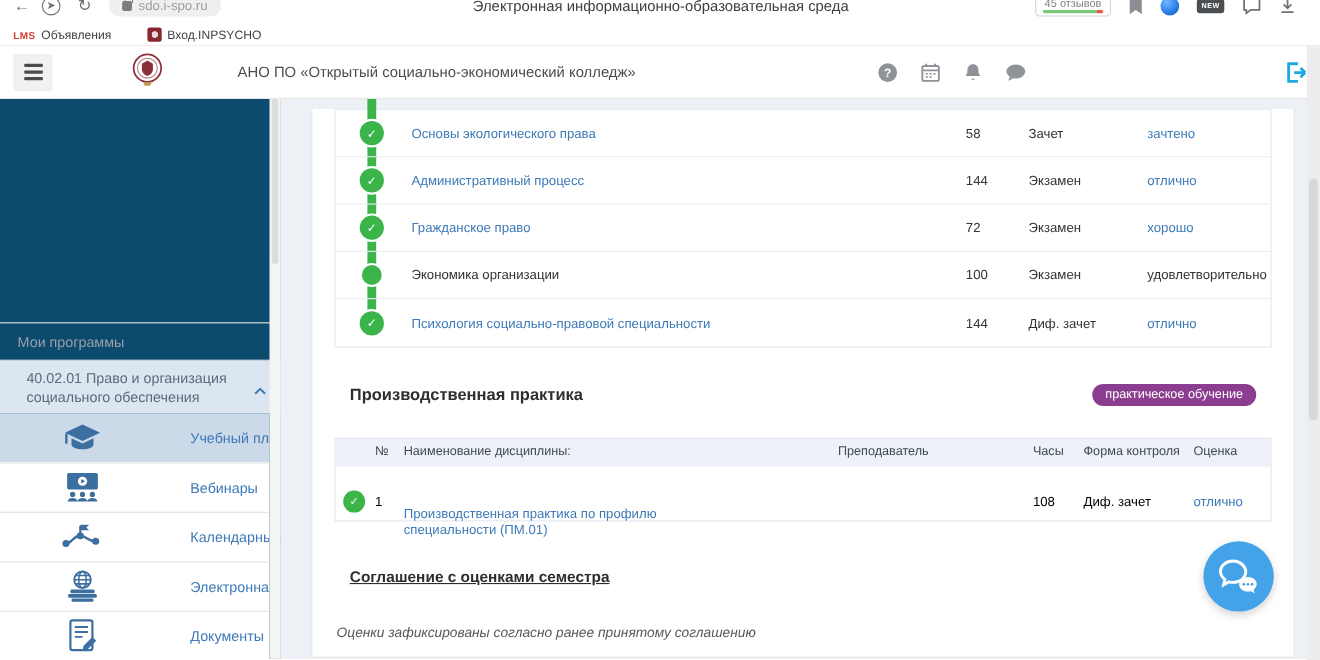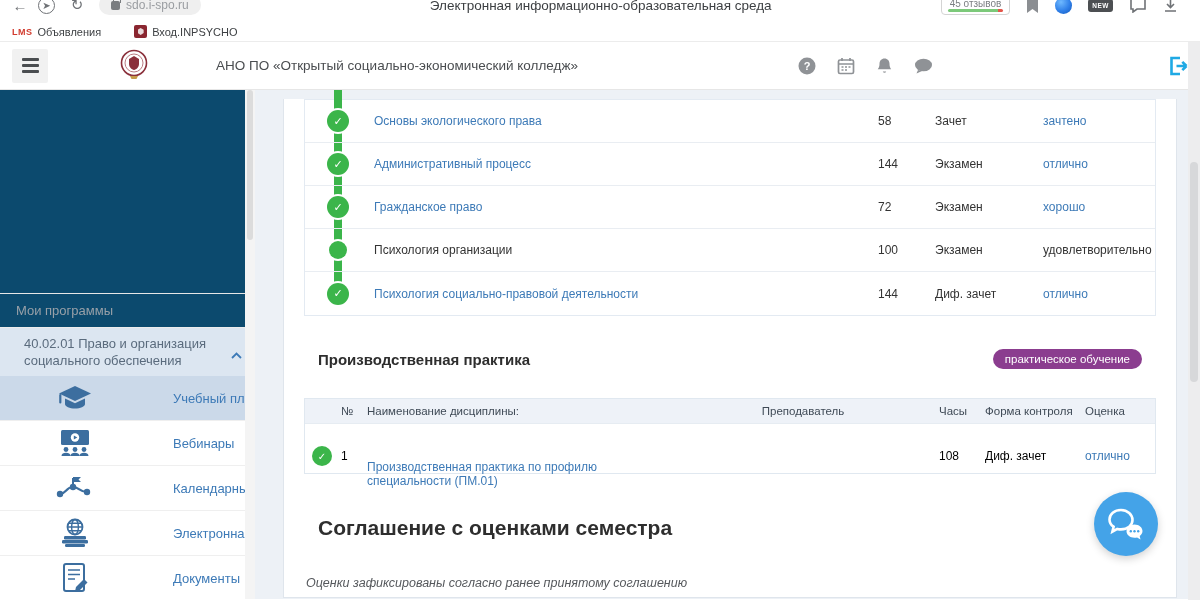--- a/index.html
+++ b/index.html
@@ -102,21 +102,21 @@
   .prac-head, .prac-row { display:grid; grid-template-columns:36px 26px 300px 1fr 46px 100px 70px; align-items:center; }
   .prac-head { background:#eef2f8; height:24px; font-size:11.5px; color:#3f4a56; }
   .prac-row { height:50px; border-top:1px solid #e6ecf2; }
   .ph-teacher { text-align:center; }
   .p-check { margin-left:7px; width:20px; height:20px; border-radius:50%; background:#3bb54a; color:#fff;
     font-size:10px; font-weight:bold; display:flex; align-items:center; justify-content:center; }
   .p-name { color:#3d7ab7; cursor:pointer;margin-top:36px; }
   .p-grade { color:#3d7ab7; cursor:pointer; }
 
   
-  .agree-title { margin-top:42px; padding-left:14px; font-size:21px; font-weight:bold; color:#2e2e2e; }
+  .agree-title { margin-top:42px; padding-left:14px; font-size:14px; font-weight:bold; color:#2e2e2e;text-decoration:underline; }
   .agree-note { margin-top:36px; padding-left:2px; font-size:12.5px; font-style:italic; color:#55585c; }
 
   
   .chat-fab { position:absolute; right:42px; bottom:43px; width:64px; height:64px; border-radius:50%;
     background:#44a3e8; display:flex; align-items:center; justify-content:center;
     box-shadow:0 3px 8px rgba(0,0,0,.18); cursor:pointer; z-index:10; }
 
   
   .page-scroll { position:absolute; right:0; top:42px; bottom:0; width:12px; background:#ededee; z-index:20; }
   .page-scroll .thumb { position:absolute; left:2px; top:120px; width:8px; height:220px; background:#d7d8da; border-radius:4px; }
@@ -342,32 +342,32 @@
           <div class="t-hours">72</div>
           <div class="t-form">Экзамен</div>
           <div class="t-grade">хорошо</div>
         </div>
 
         <div class="t-row">
           <div class="marker-cell">
               <span class="dot-badge"></span>
             </div>
           <div class="t-num">5</div>
-          <div class="t-name plain">Психология организации</div>
+          <div class="t-name plain">Экономика организации</div>
           <div class="t-hours">100</div>
           <div class="t-form">Экзамен</div>
           <div class="t-grade plain">удовлетворительно</div>
         </div>
 
         <div class="t-row">
           <div class="marker-cell">
               <span class="check-badge">✓</span>
             </div>
           <div class="t-num">6</div>
-          <div class="t-name">Психология социально-правовой деятельности</div>
+          <div class="t-name">Психология социально-правовой специальности</div>
           <div class="t-hours">144</div>
           <div class="t-form">Диф. зачет</div>
           <div class="t-grade">отлично</div>
         </div>
       </div>
 
       <div class="section-head">
         <div class="section-title">Производственная практика</div>
         <div class="tag-badge">практическое обучение</div>
       </div>

